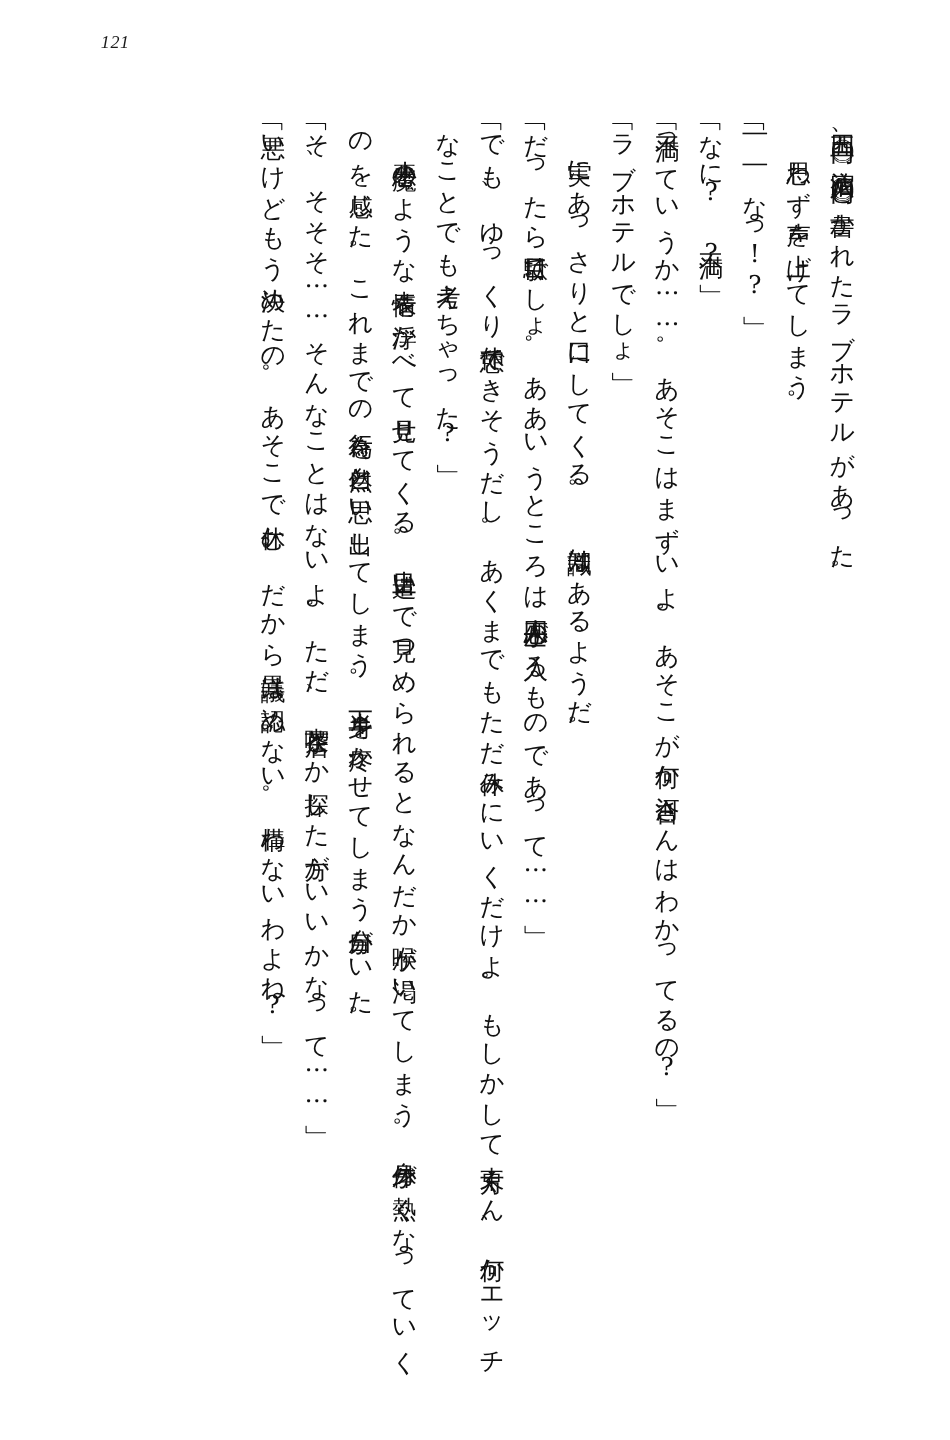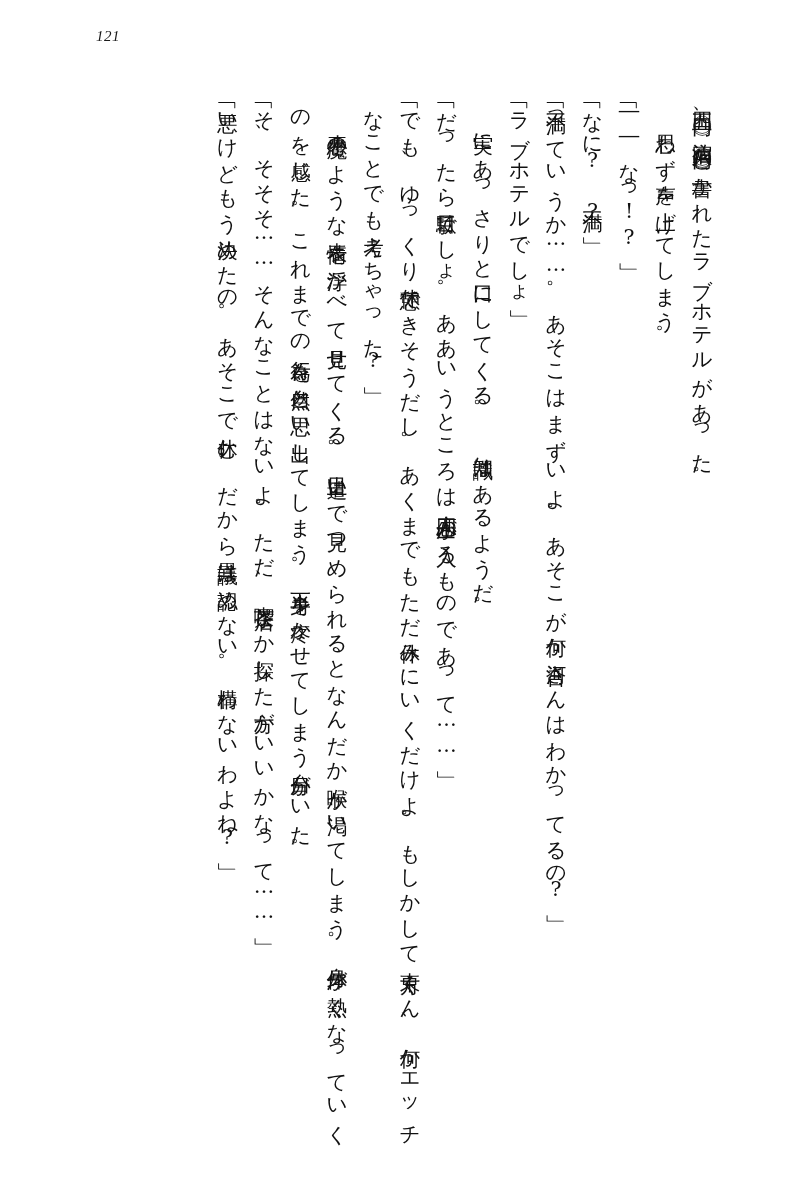--- a/index.html
+++ b/index.html
@@ -11,21 +11,21 @@
     position: relative;
     width: 792px;
     height: 1200px;
     background: #ffffff;
     overflow: hidden;
     font-family: "Liberation Serif", "DejaVu Serif", serif;
   }
   .page-number {
     position: absolute;
     top: 28px;
-    left: 96px;
+    left: 84px;
     font-size: 15px;
     font-style: italic;
     font-family: "Liberation Serif", "DejaVu Serif", serif;
     color: #1a1a1a;
     letter-spacing: 0.5px;
   }
   .body-text {
     position: absolute;
     top: 96px;
     right: 72px;

